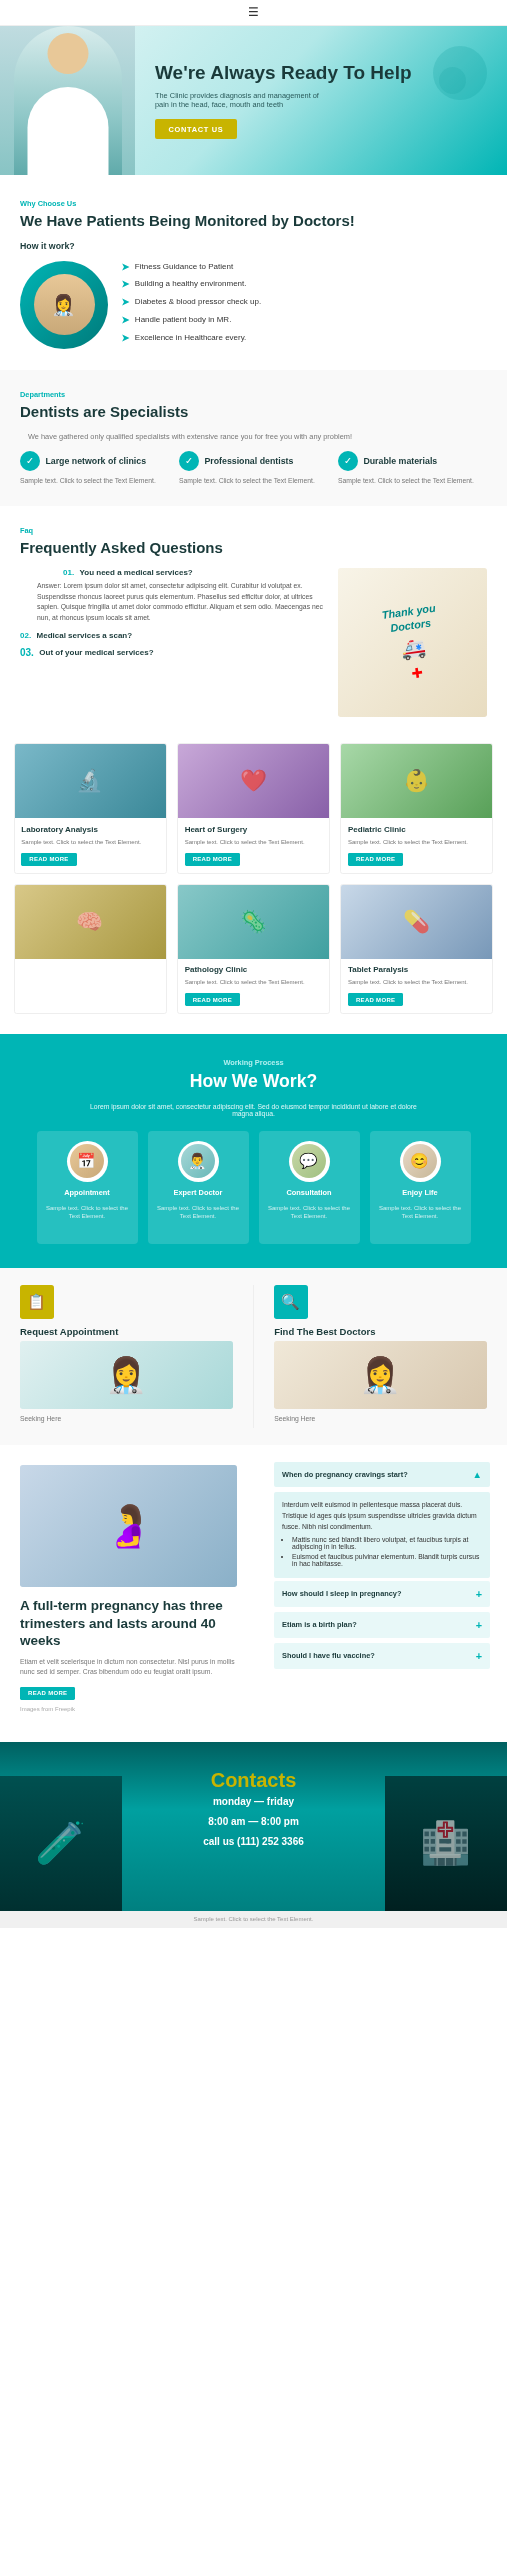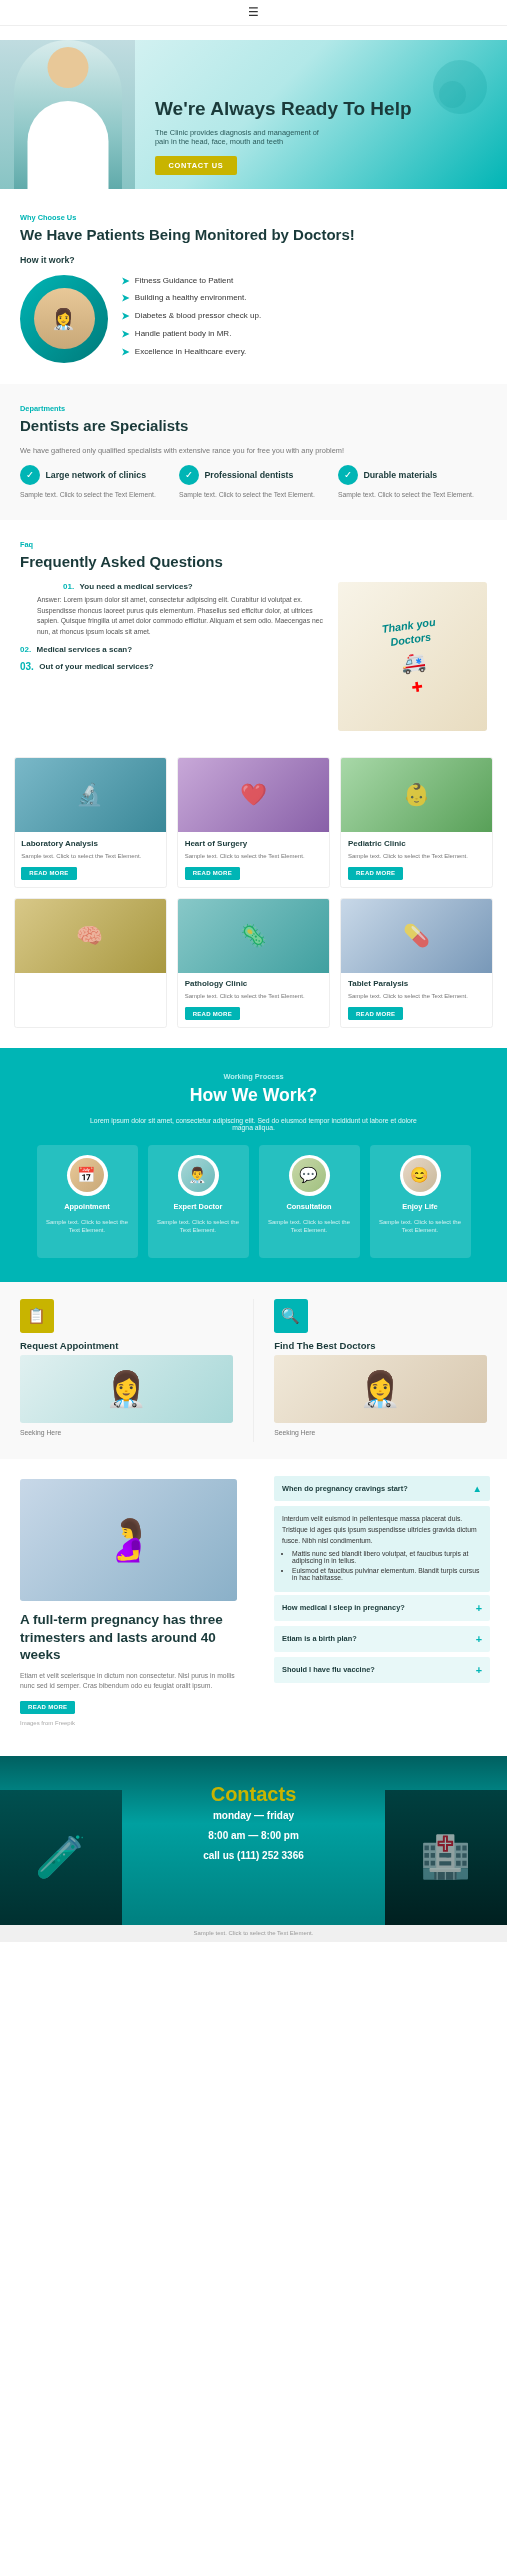--- a/index.html
+++ b/index.html
@@ -4,24 +4,23 @@
   <style>
     * { margin: 0; padding: 0; box-sizing: border-box; }
     body { font-family: Arial, sans-serif; width: 507px; background: #fff; overflow-x: hidden; }
 
     
     .hero {
       background: linear-gradient(135deg, #e8f7f7 0%, #b2e8e8 50%, #00b5b5 100%);
       min-height: 149px;
       position: relative;
       display: flex;
-      align-items: flex-end;
+      align-items: center;
       padding: 13.5px 20px 13.5px 135px;
       overflow: hidden;
-      margin-top: 14px;
     }
     .hero-content { flex: 1; }
     .hero-content h1 { font-size: 19px; font-weight: 800; color: #1a3a3a; line-height: 1.2; margin-bottom: 6.8px; }
     .hero-content p { font-size: 7.4px; color: #2a5a5a; margin-bottom: 10px; max-width: 169px; }
     .btn-teal {
       background: #c8b400; color: #fff; border: none;
       padding: 5.4px 13.5px; border-radius: 2px; font-size: 7.4px;
       cursor: pointer; font-weight: bold; letter-spacing: 0.7px;
     }
 
@@ -168,21 +167,21 @@
           <span class="check-arrow">➤</span>
           <span>Excellence in Healthcare every.</span>
         </li>
     </ul>
   </div>
 </section>
 
 <section class="departments-section">
   <div class="section-label">Departments</div>
   <h2 class="section-title">Dentists are Specialists</h2>
-  <p style="font-size:7.4px;color:#777;margin-bottom:10px;">We have gathered only qualified specialists with extensive rance you for free you with any problem!</p>
+  <p style="font-size:7.4px;color:#777;margin-bottom:10px;margin-left:8px;">We have gathered only qualified specialists with extensive rance you for free you with any problem!</p>
   <div class="dept-cards">
     <div class="dept-card">
       <div class="dept-card-header">
         <div class="dept-icon">✓</div>
         <h3>Large network of clinics</h3>
       </div>
       <p>Sample text. Click to select the Text Element.</p>
     </div>
     <div class="dept-card">
       <div class="dept-card-header">
@@ -388,21 +387,21 @@
     <div class="preg-answer-box">
       <p>Interdum velit euismod in pellentesque massa placerat duis. Tristique id ages quis ipsum suspendisse ultricies gravida dictum fusce. Nibh nisl condimentum.</p>
       <ul style="padding-left:10px;margin-top:3.4px;">
         <li style="font-size:6.8px;color:#333;margin-bottom:2.7px;">Mattis nunc sed blandit libero volutpat, et faucibus turpis at adipiscing in in tellus.</li>
         <li style="font-size:6.8px;color:#333;margin-bottom:2.7px;">Euismod et faucibus pulvinar elementum. Blandit turpis cursus in hac habitasse.</li>
       </ul>
     </div>
 
     <div class="preg-qa">
       <div class="preg-q">
-        <span>How medical I sleep in pregnancy?</span>
+        <span>How should I sleep in pregnancy?</span>
         <span class="plus">+</span>
       </div>
     </div>
     <div class="preg-qa">
       <div class="preg-q">
         <span>Etiam is a birth plan?</span>
         <span class="plus">+</span>
       </div>
     </div>
     <div class="preg-qa">

